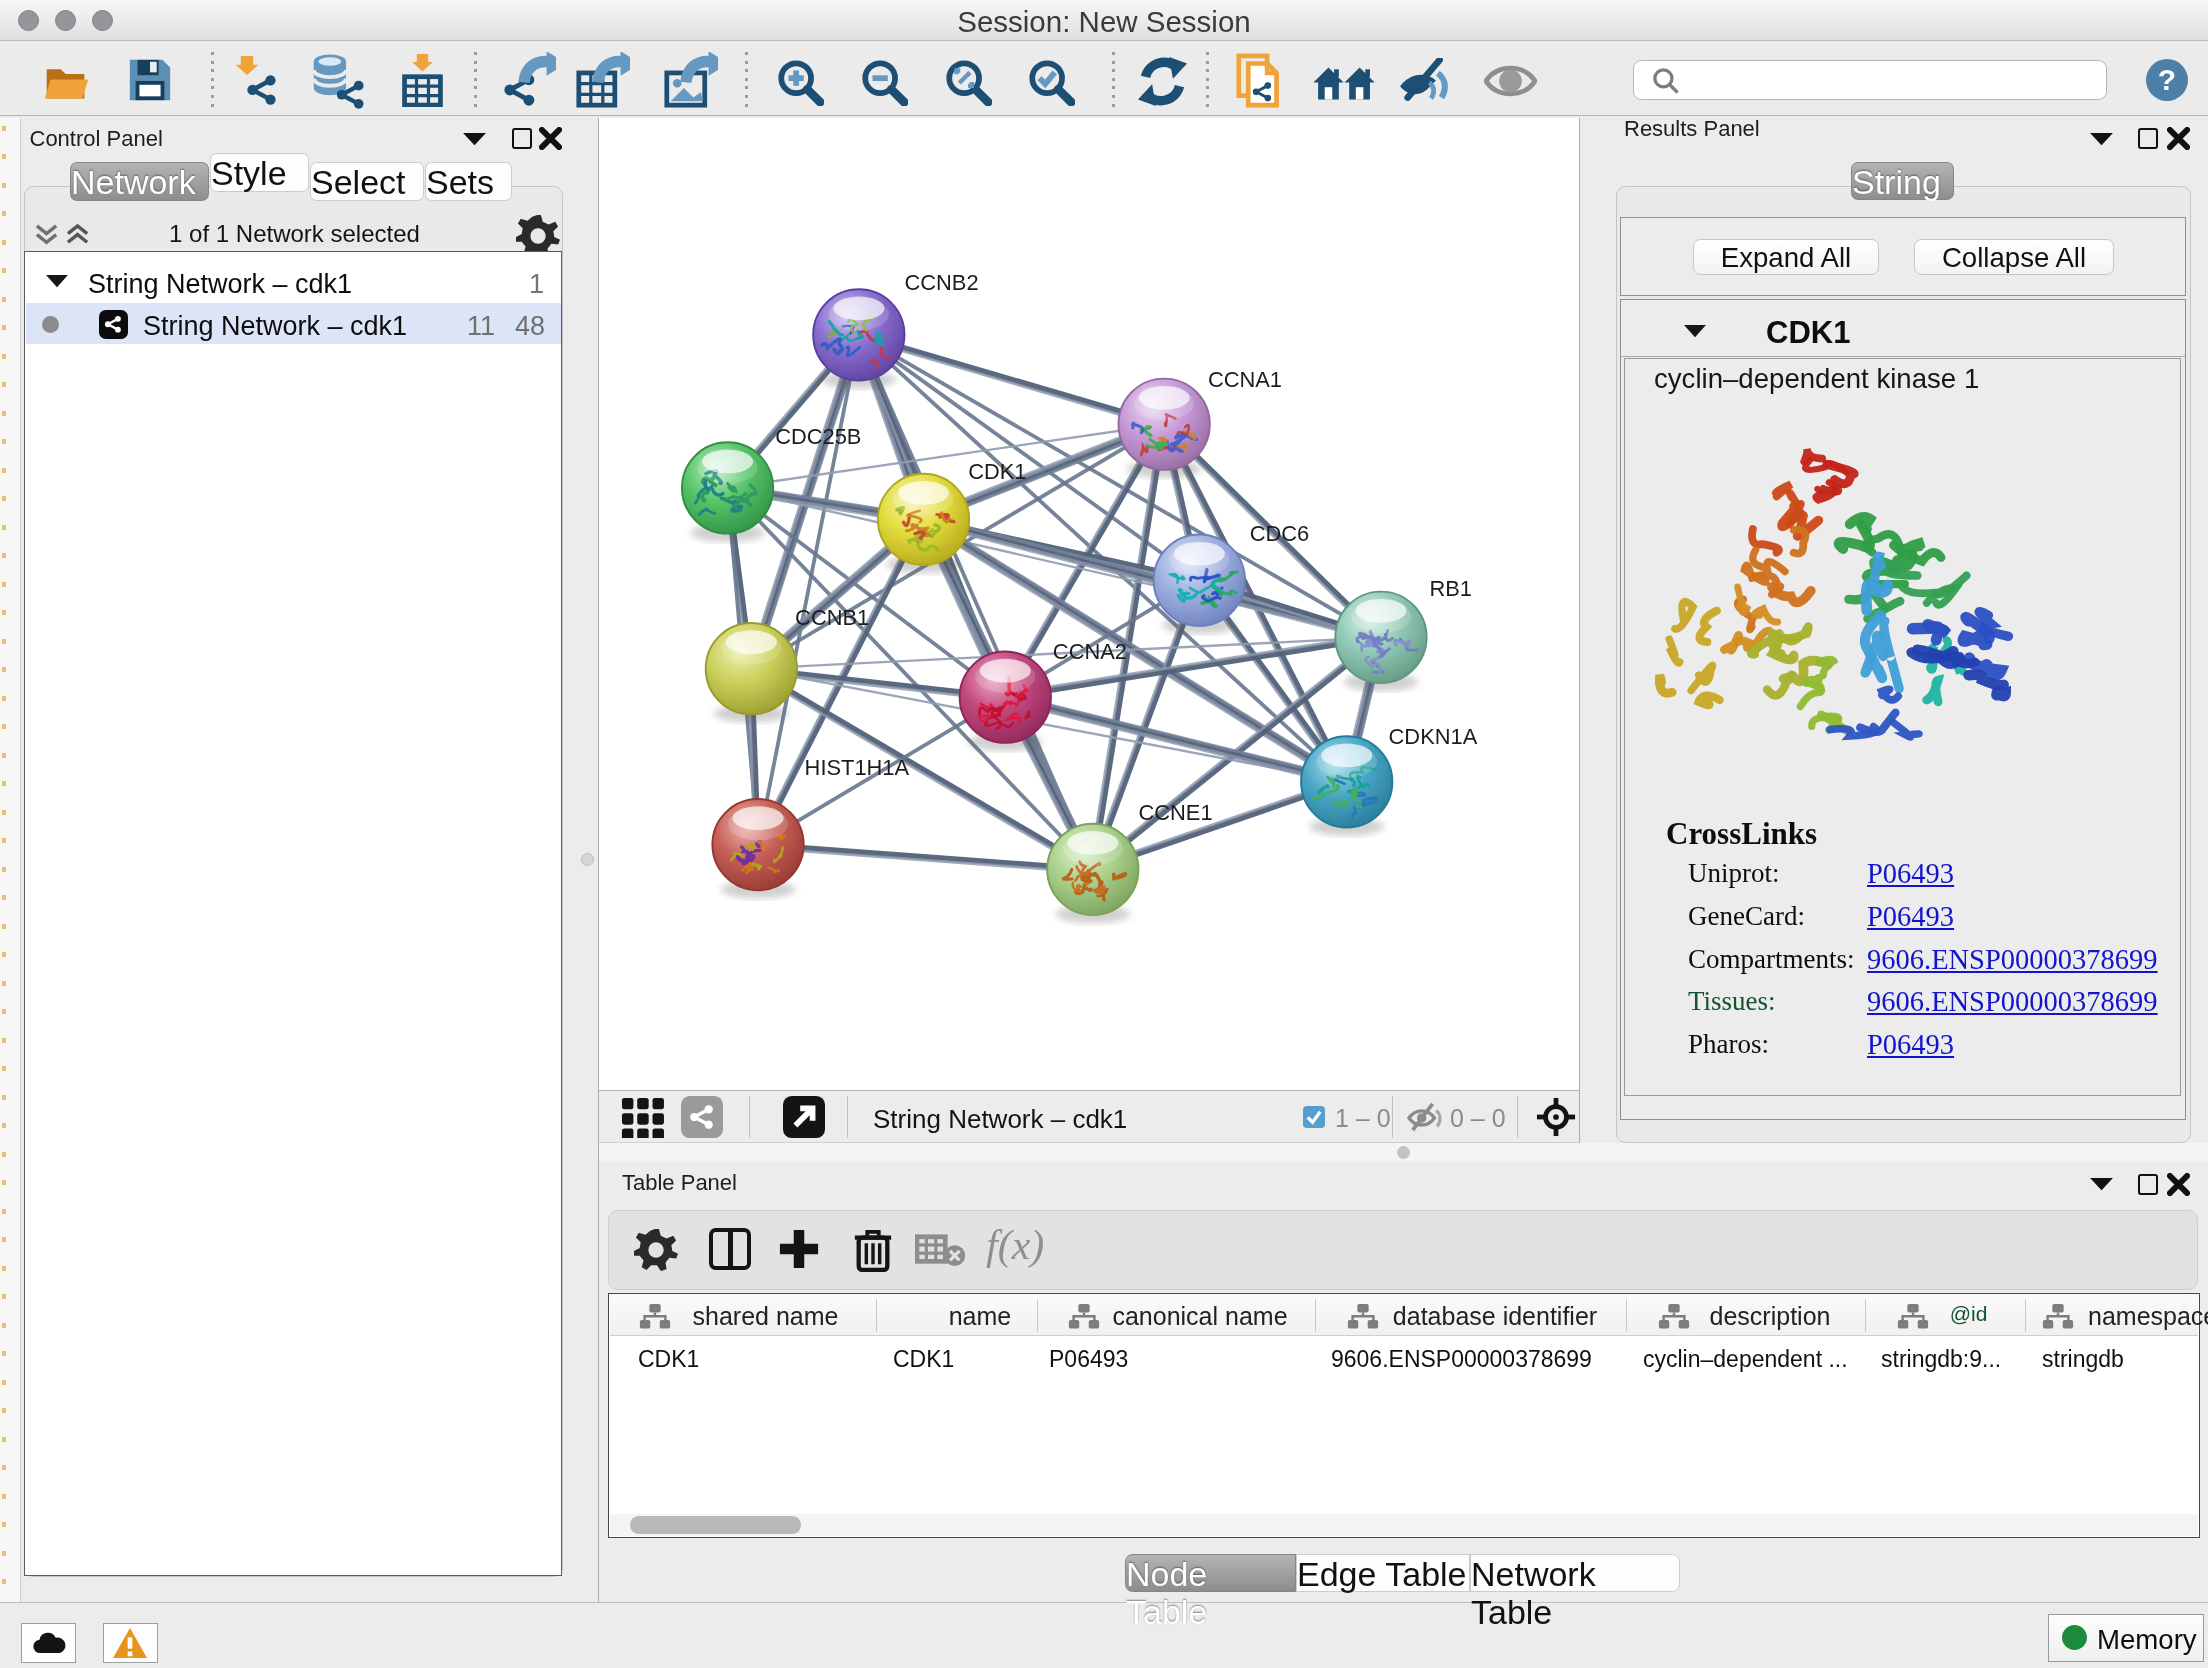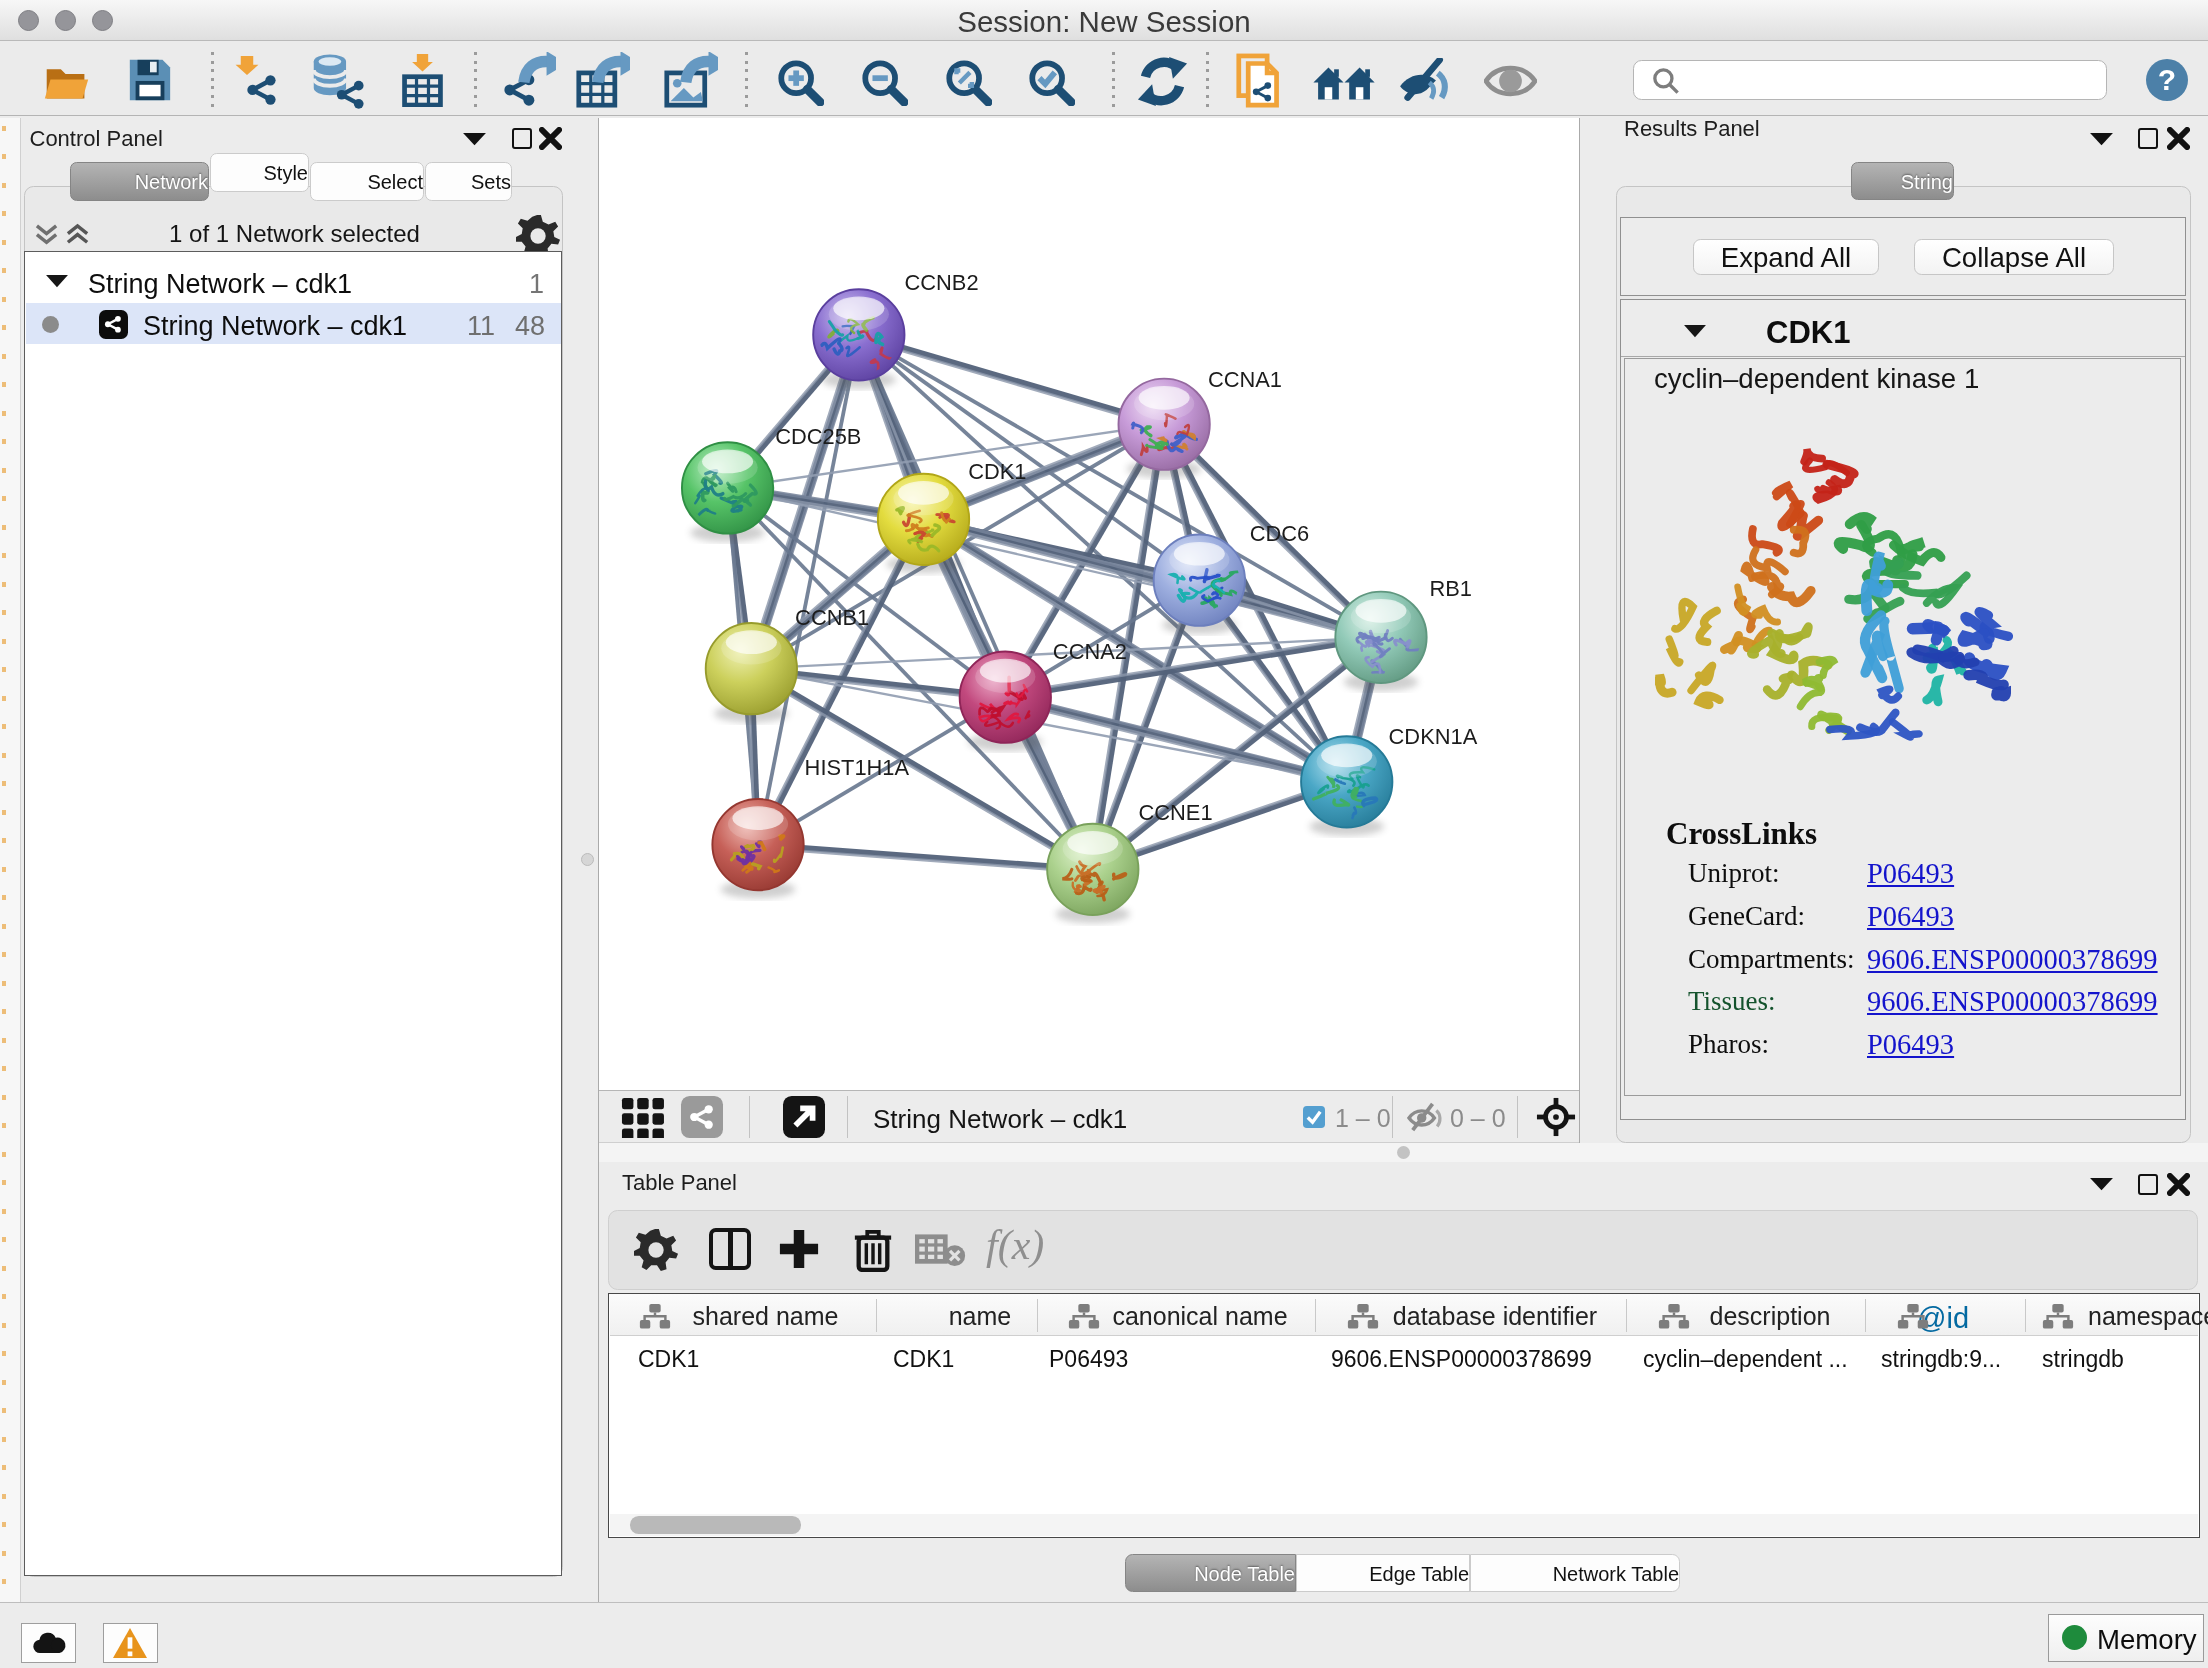--- a/index.html
+++ b/index.html
@@ -1,18 +1,18 @@
 <!DOCTYPE html>
 <html style="font-size:15px"><head><meta charset="utf-8"><style>
 *{margin:0;padding:0;box-sizing:border-box}
 html,body{width:2208px;height:1668px;overflow:hidden}
 body{font-family:"Liberation Sans",sans-serif;background:#ececec;position:relative}
 .abs{position:absolute}
 .pt{font-size:22px;color:#1d1d1d}
-.tab{position:absolute;z-index:3;text-align:right;font-size:20px;color:#111;
+.tab{position:absolute;z-index:3;text-align:left;font-size:34px;color:#111;
  background:#fdfdfd;border:1px solid #cbcbcb;border-radius:6.7px}
 .tabsel{background:linear-gradient(#b4b4b4,#8d8d8d);color:#fff;border:1px solid #858585;
  text-shadow:0 -1px 1.9px rgba(0,0,0,.45)}
 .btn{position:absolute;background:linear-gradient(#ffffff,#f3f3f3);border:1.4px solid #c6c6c6;
  border-radius:7.6px;text-align:center;font-size:27.6px;color:#111}
 .serif{font-family:"Liberation Serif",serif}
 a.lnk{color:#1414cc;text-decoration:underline}
 </style></head><body>
 <div class="abs" style="left:0;top:0;width:2208px;height:41px;background:linear-gradient(#f7f7f7,#dfdfdf);border-bottom:1px solid #b9b9b9"></div>
 <div class="abs" style="left:18px;top:9.5px;width:21px;height:21px;border-radius:50%;background:#95959a;border:1px solid #7e7e83"></div>
@@ -874,21 +874,21 @@
   </svg>
 <div class="abs" style="left:1626px;top:1299px;width:0;height:33px;border-left:1.4px solid #c9c9c9"></div>
 <div class="abs" style="left:1679px;top:1302px;width:182px;text-align:center;font-size:25px;color:#222">description</div>
 <svg style="position:absolute;left:1657px;top:1302px" width="34" height="28.5" viewBox="0 0 36 30">
     <rect x="12" y="2" width="12" height="9" rx="2" fill="#7d7d7d"></rect>
     <rect x="2" y="19" width="11" height="9" rx="2" fill="#7d7d7d"></rect>
     <rect x="23" y="19" width="11" height="9" rx="2" fill="#7d7d7d"></rect>
     <path d="M 18 11 L 18 15 M 7 19 L 7 15 L 29 15 L 29 19" stroke="#7d7d7d" stroke-width="2.6" fill="none"></path>
   </svg>
 <div class="abs" style="left:1865px;top:1299px;width:0;height:33px;border-left:1.4px solid #c9c9c9"></div>
-<div class="abs" style="left:1917px;top:1302px;width:103px;font-size:29px;color:#0369a1">@id</div>
+<div class="abs" style="left:1917px;top:1302px;width:103px;text-align:center;font-size:21px;color:#14532d">@id</div>
 <svg style="position:absolute;left:1896px;top:1302px" width="34" height="28.5" viewBox="0 0 36 30">
     <rect x="12" y="2" width="12" height="9" rx="2" fill="#7d7d7d"></rect>
     <rect x="2" y="19" width="11" height="9" rx="2" fill="#7d7d7d"></rect>
     <rect x="23" y="19" width="11" height="9" rx="2" fill="#7d7d7d"></rect>
     <path d="M 18 11 L 18 15 M 7 19 L 7 15 L 29 15 L 29 19" stroke="#7d7d7d" stroke-width="2.6" fill="none"></path>
   </svg>
 <div class="abs" style="left:2025px;top:1299px;width:0;height:33px;border-left:1.4px solid #c9c9c9"></div>
 <div class="abs" style="left:2088px;top:1302px;font-size:25px;color:#222">namespace</div>
 <svg style="position:absolute;left:2041px;top:1302px" width="34" height="28.5" viewBox="0 0 36 30">
     <rect x="12" y="2" width="12" height="9" rx="2" fill="#7d7d7d"></rect>

